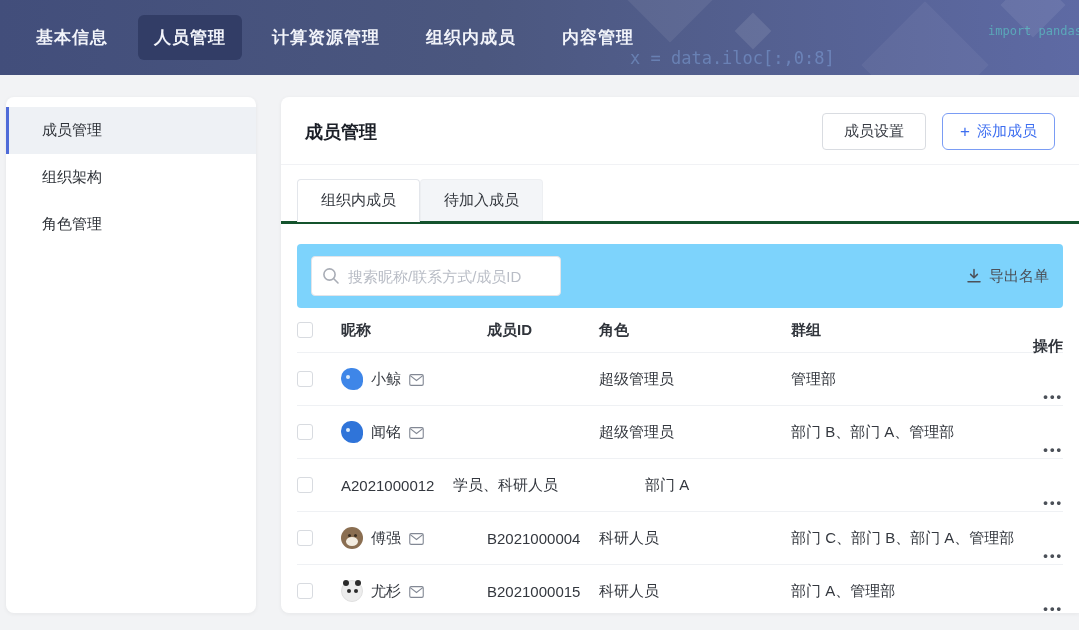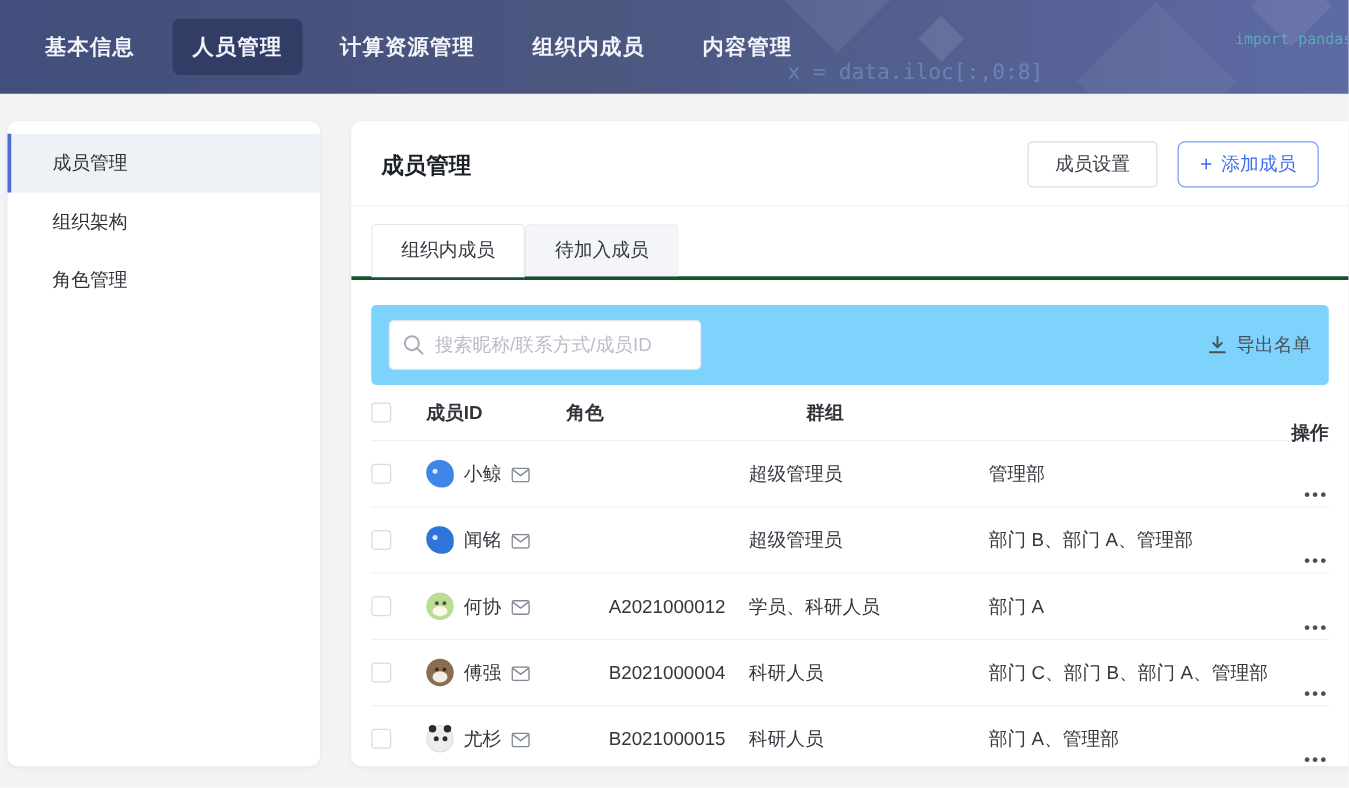--- a/index.html
+++ b/index.html
@@ -207,20 +207,21 @@
         <span>导出名单</span>
       </div>
     </div>
 
     <div class="table">
 
       <div class="trow thead">
         <div class="col-check">
             <span class="checkbox"></span>
           </div>
+        <div class="col-name">昵称</div>
         <div class="col-id">成员ID</div>
         <div class="col-role">角色</div>
         <div class="col-group">群组</div>
         <div class="col-action">操作</div>
       </div>
 
       <div class="trow tdata">
         <div class="col-check">
             <span class="checkbox"></span>
           </div>
@@ -257,30 +258,20 @@
         <div class="col-id"></div>
         <div class="col-role">超级管理员</div>
         <div class="col-group">部门 B、部门 A、管理部</div>
         <div class="col-action"><span class="more-dots">•••</span></div>
       </div>
 
       <div class="trow tdata">
         <div class="col-check">
             <span class="checkbox"></span>
           </div>
-        <div class="col-name">
-          <span class="avatar" data-avatar-type="cow" style="background-color: rgb(185, 220, 150);"></span>
-          <span>何协</span>
-          <span class="mail-icon">
-            <svg width="15" height="12" viewBox="0 0 16 13">
-                <rect x="0.7" y="0.7" width="14.6" height="11.6" rx="1.5" fill="none" stroke="#828894" stroke-width="1.2"></rect>
-                <path d="M1.2 1.8 L8 7 L14.8 1.8" fill="none" stroke="#828894" stroke-width="1.2"></path>
-              </svg>
-          </span>
-        </div>
         <div class="col-id">A2021000012</div>
         <div class="col-role">学员、科研人员</div>
         <div class="col-group">部门 A</div>
         <div class="col-action"><span class="more-dots">•••</span></div>
       </div>
 
       <div class="trow tdata">
         <div class="col-check">
             <span class="checkbox"></span>
           </div>

